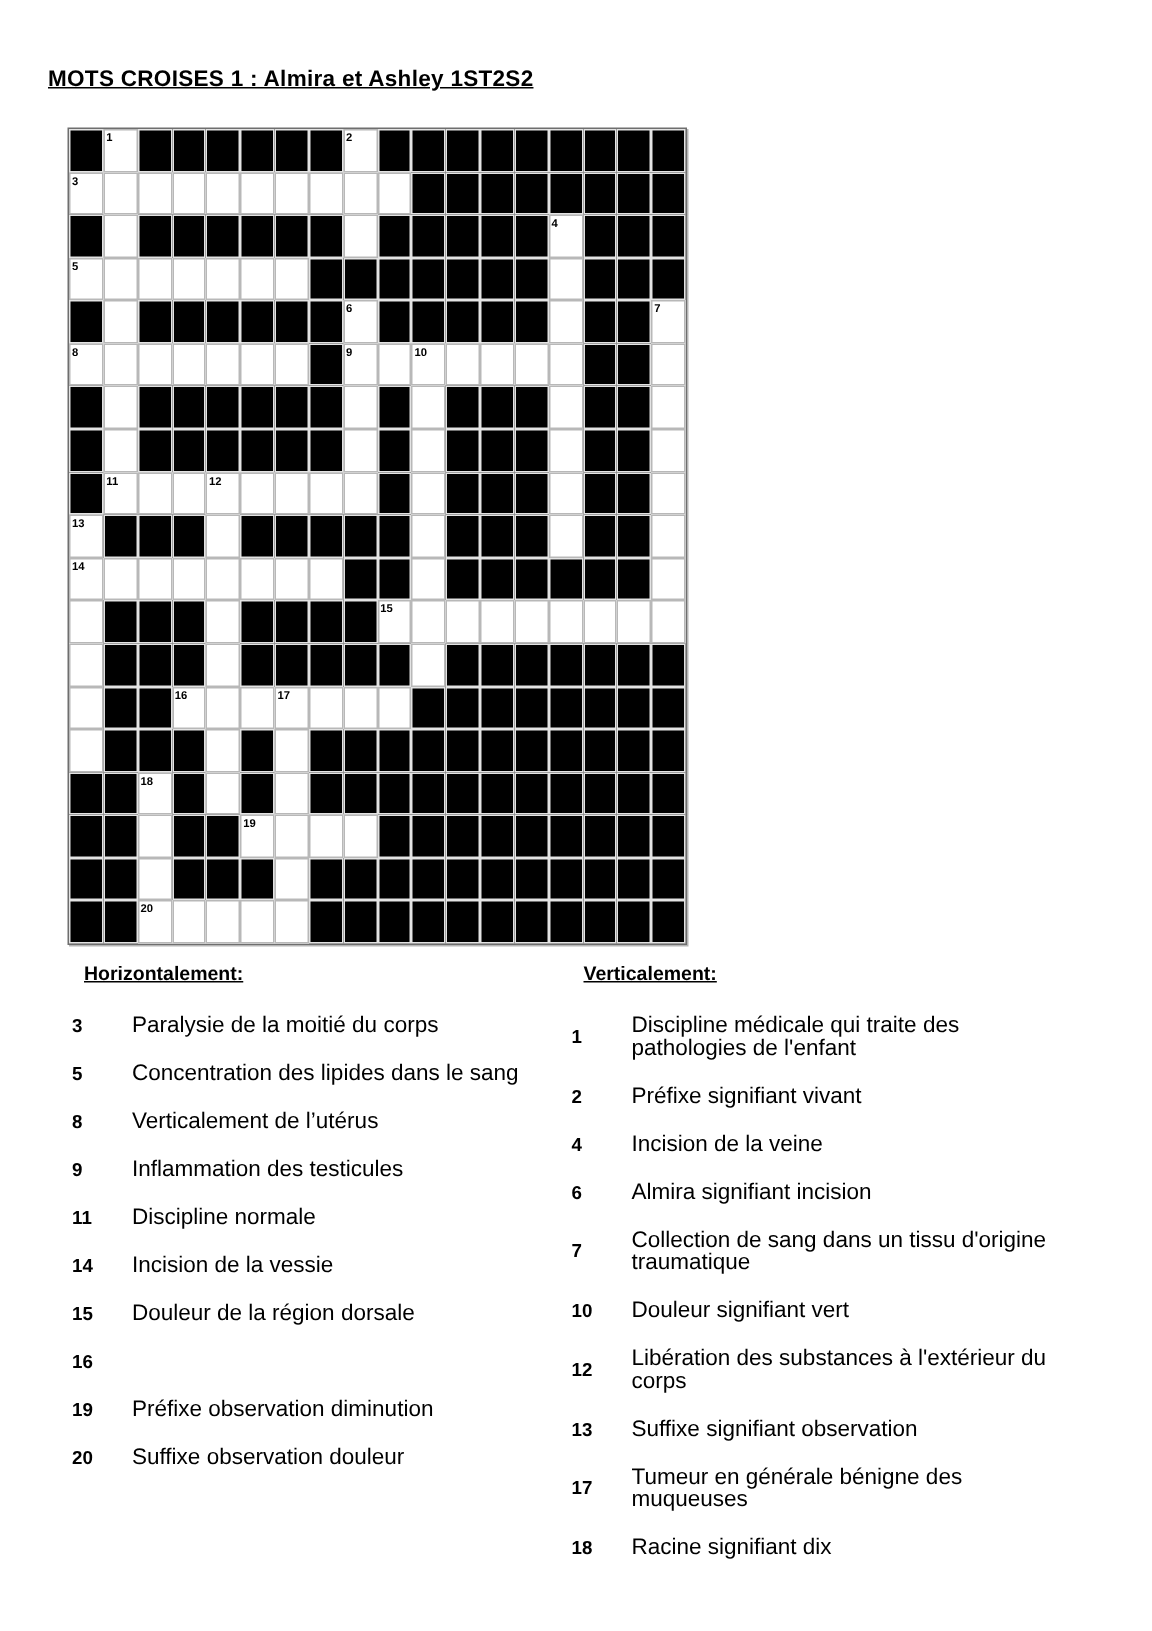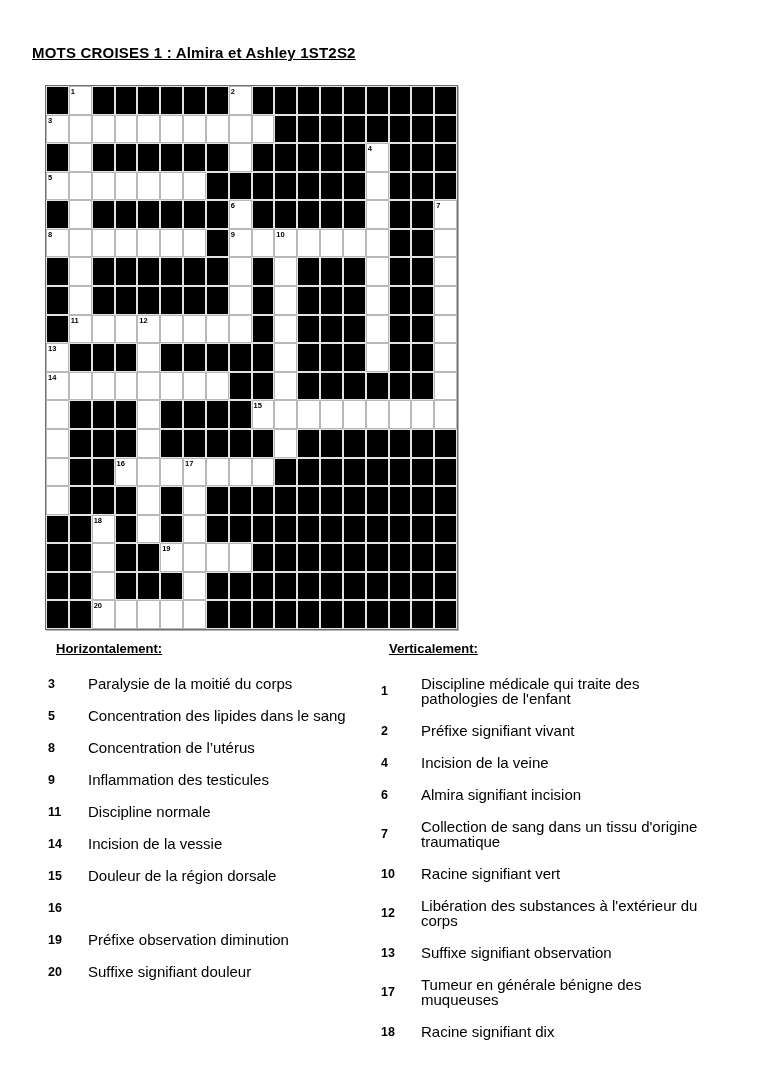--- a/index.html
+++ b/index.html
@@ -488,21 +488,21 @@
       <div class="clue">
         <span class="cnum">3</span>
         <span class="ctext">Paralysie de la moitié du corps</span>
       </div>
       <div class="clue">
         <span class="cnum">5</span>
         <span class="ctext">Concentration des lipides dans le sang</span>
       </div>
       <div class="clue">
         <span class="cnum">8</span>
-        <span class="ctext">Concentration de l’utérus</span>
+        <span class="ctext">Verticalement de l’utérus</span>
       </div>
       <div class="clue">
         <span class="cnum">9</span>
         <span class="ctext">Inflammation des testicules</span>
       </div>
       <div class="clue">
         <span class="cnum">11</span>
         <span class="ctext">Discipline normale</span>
       </div>
       <div class="clue">
@@ -515,21 +515,21 @@
       </div>
       <div class="clue">
         <span class="cnum">16</span>
       </div>
       <div class="clue">
         <span class="cnum">19</span>
         <span class="ctext">Préfixe observation diminution</span>
       </div>
       <div class="clue">
         <span class="cnum">20</span>
-        <span class="ctext">Suffixe signifiant douleur</span>
+        <span class="ctext">Suffixe observation douleur</span>
       </div>
     </div>
 </div>
 
 <div class="clue-col down">
   <h2 class="clue-heading">Verticalement:</h2>
   <div id="down-list">
       <div class="clue">
         <span class="cnum">1</span>
         <span class="ctext">Discipline médicale qui traite des pathologies de l'enfant</span>
@@ -545,21 +545,21 @@
       <div class="clue">
         <span class="cnum">6</span>
         <span class="ctext">Almira signifiant incision</span>
       </div>
       <div class="clue">
         <span class="cnum">7</span>
         <span class="ctext">Collection de sang dans un tissu d'origine traumatique</span>
       </div>
       <div class="clue">
         <span class="cnum">10</span>
-        <span class="ctext">Racine signifiant vert</span>
+        <span class="ctext">Douleur signifiant vert</span>
       </div>
       <div class="clue">
         <span class="cnum">12</span>
         <span class="ctext">Libération des substances à l'extérieur du corps</span>
       </div>
       <div class="clue">
         <span class="cnum">13</span>
         <span class="ctext">Suffixe signifiant observation</span>
       </div>
       <div class="clue">

